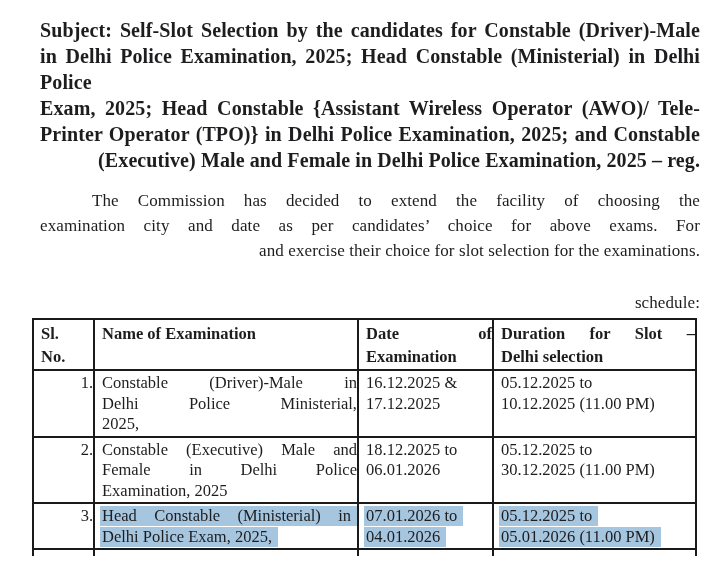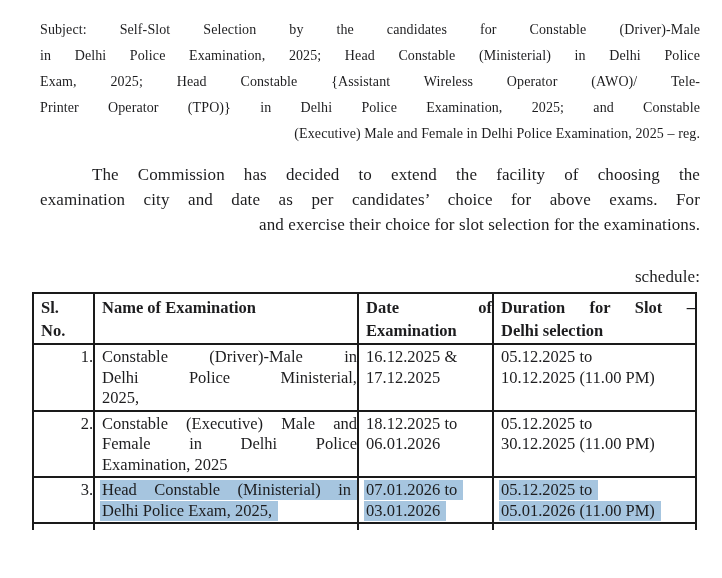--- a/index.html
+++ b/index.html
@@ -15,22 +15,22 @@
     color: #1d1d1f;
   }
   .doc {
     padding: 17px 22px 0 40px;
   }
   .line { text-align: right; }
   .spread { text-align: justify; text-align-last: justify; }
   .indent { padding-left: 52px; }
 
   .subject {
-    font-weight: normal;
-    font-size: 14px;
+    font-weight: bold;
+    font-size: 20px;
     line-height: 26px;
     letter-spacing: 0.1px;
   }
   .para {
     font-size: 17px;
     line-height: 25px;
     letter-spacing: 0.1px;
   }
   .para1 { margin-top: 15px; }
   .para2 { margin-top: 27px; }
@@ -161,21 +161,21 @@
         </td>
       </tr>
       <tr>
         <td class="sl">3.</td>
         <td>
           <div class="cl spread"><span class="hl">Head Constable (Ministerial) in</span></div>
           <div class="cl"><span class="hl">Delhi Police Exam, 2025,</span></div>
         </td>
         <td>
           <div class="cl"><span class="hl">07.01.2026 to</span></div>
-          <div class="cl"><span class="hl">03.01.2026</span></div>
+          <div class="cl"><span class="hl">04.01.2026</span></div>
         </td>
         <td>
           <div class="cl"><span class="hl">05.12.2025 to</span></div>
           <div class="cl"><span class="hl">05.01.2026 (11.00 PM)</span></div>
         </td>
       </tr>
       <tr class="stub">
         <td></td>
         <td></td>
         <td></td>

